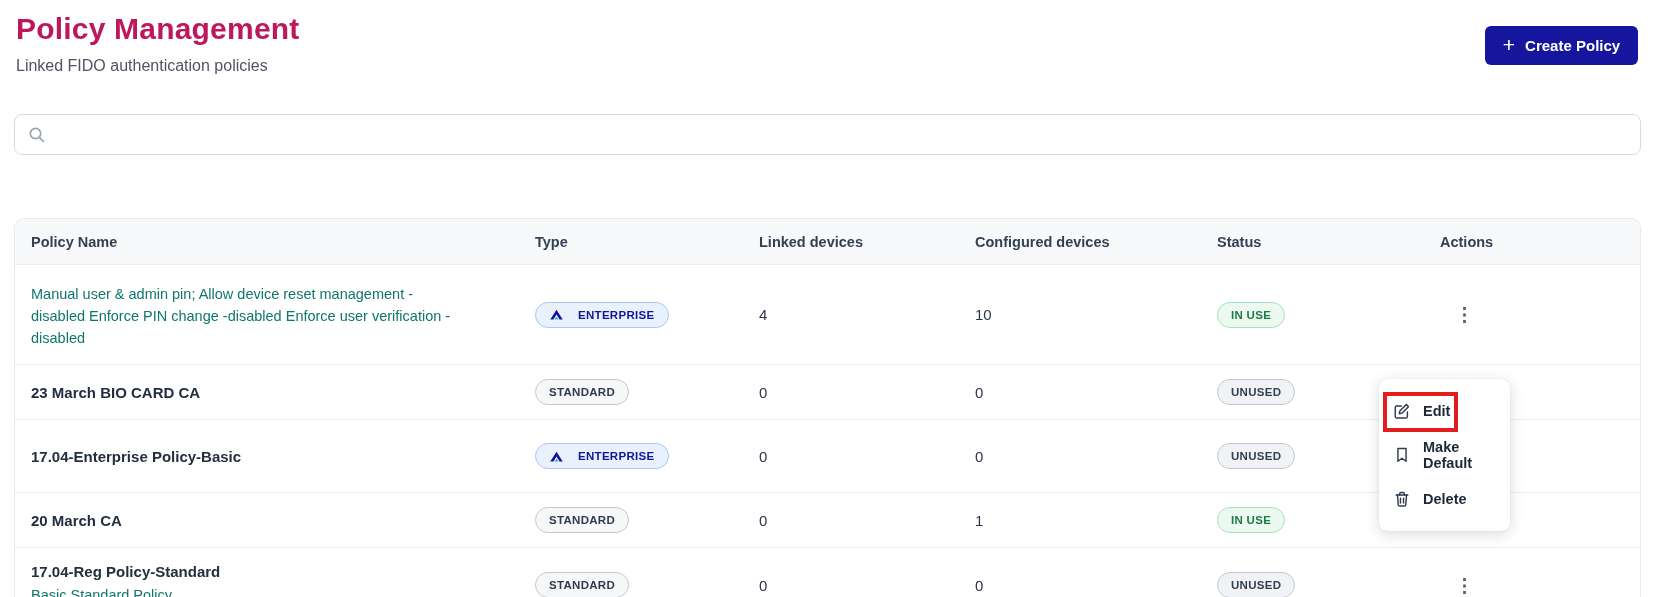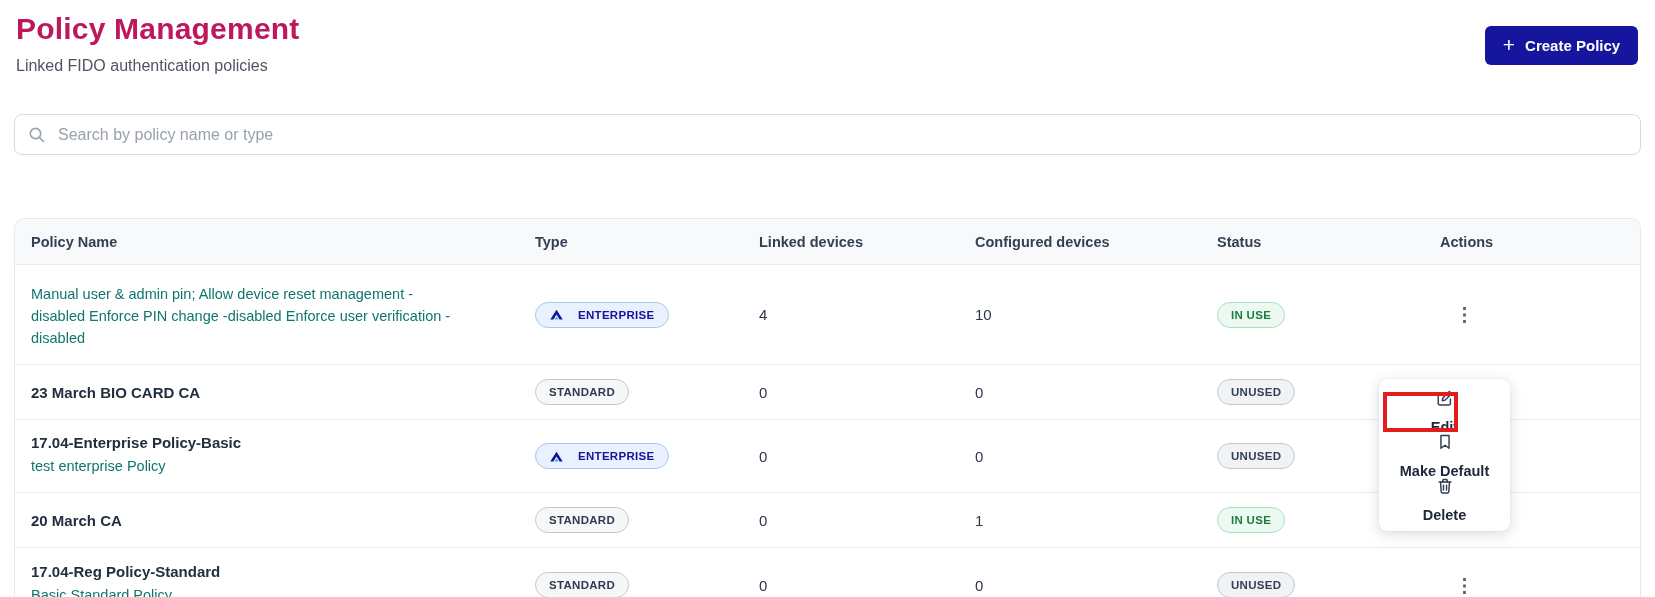--- a/index.html
+++ b/index.html
@@ -70,21 +70,21 @@
     color:#555d68;font-size:19px;font-weight:bold;line-height:1;user-select:none;
   }
   
   .ctx-menu{
     position:absolute;left:1379px;top:379px;width:131px;box-sizing:border-box;z-index:10;
     background:#fff;border-radius:8px;padding:10px 0;
     box-shadow:0 3px 14px rgba(20,30,60,.16),0 0 1px rgba(20,30,60,.20);
   }
   .ctx-item{
     height:44px;display:flex;align-items:center;gap:12px;padding:0 14px;cursor:pointer;
-    font-size:14.5px;font-weight:bold;color:#1d2737;flex-direction:column;
+    font-size:14.5px;font-weight:bold;color:#1d2737;
   }
   .ctx-item svg{flex:0 0 auto;}
   .red-annotation{
     position:absolute;left:4px;top:13px;width:75px;height:40px;box-sizing:border-box;
     border:4px solid #e11d1d;pointer-events:none;z-index:11;
   }
 </style>
 </head>
 <body>
 
@@ -93,21 +93,20 @@
 <button class="create-btn">
   <span class="plus-glyph">+</span>
   <span>Create Policy</span>
 </button>
 
 <div class="search-wrap">
   <svg width="18" height="18" viewBox="0 0 18 18" fill="none" stroke="#9aa3b0" stroke-width="1.7">
     <circle cx="7.5" cy="7.5" r="5.2"></circle>
     <line x1="11.6" y1="11.6" x2="16" y2="16"></line>
   </svg>
-  <input class="search-input" type="text" placeholder="Search by policy name or type" style="">
 </div>
 
 <div class="table-card">
   <div class="thead">
     <span class="th c-name">Policy Name</span>
     <span class="th c-type">Type</span>
     <span class="th c-linked">Linked devices</span>
     <span class="th c-conf">Configured devices</span>
     <span class="th c-status">Status</span>
     <span class="th c-actions">Actions</span>
@@ -159,21 +158,20 @@
       <span class="kebab">⋮</span>
     </div>
   </div>
 
   <div class="trow">
     <div class="td c-name">
       <div class="name-line">
         <span class="pname">17.04-Enterprise Policy-Basic</span>
 
       </div>
-      <div class="pdesc">test enterprise Policy</div>
     </div>
     <div class="td c-type">
       <span class="pill type-pill type-enterprise">
         <svg class="ent-icon" width="15" height="11" viewBox="0 0 16 12">
           <path d="M1.2 11.5 L8 0.8 L14.8 11.5 L11.3 11.5 L8 6 L4.7 11.5 Z" fill="#13139b"></path>
           <path d="M8 8.2 L10 11.5 L6 11.5 Z" fill="#2ab6c9"></path>
         </svg>
         <span>ENTERPRISE</span>
       </span>
     </div>

